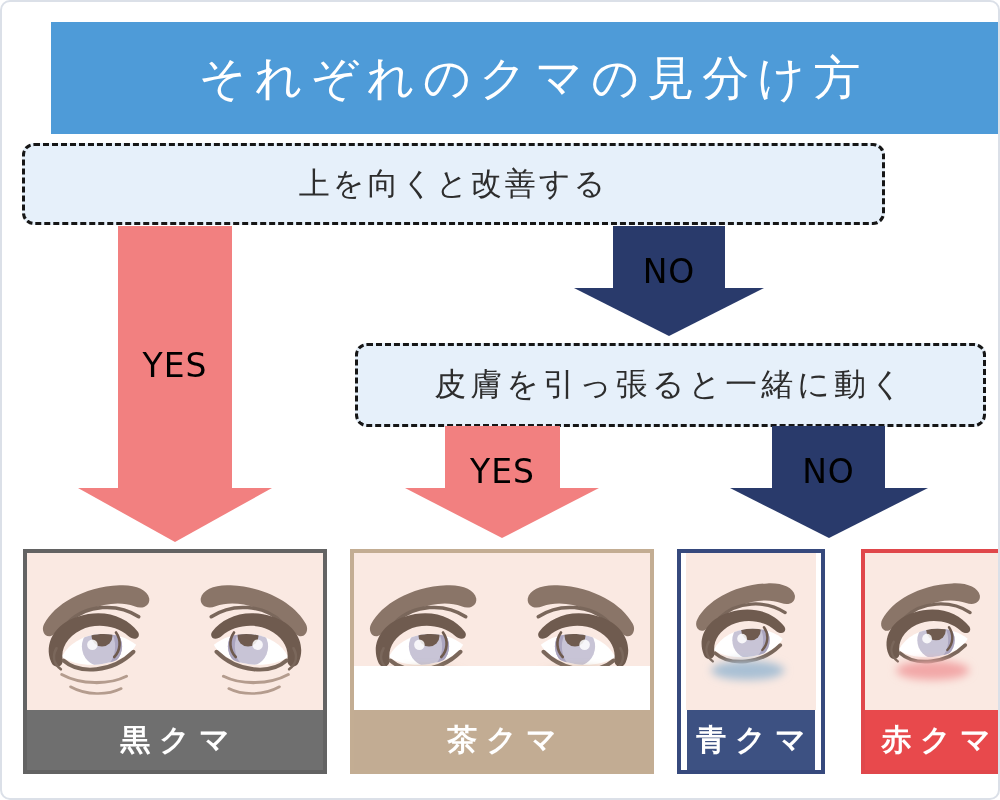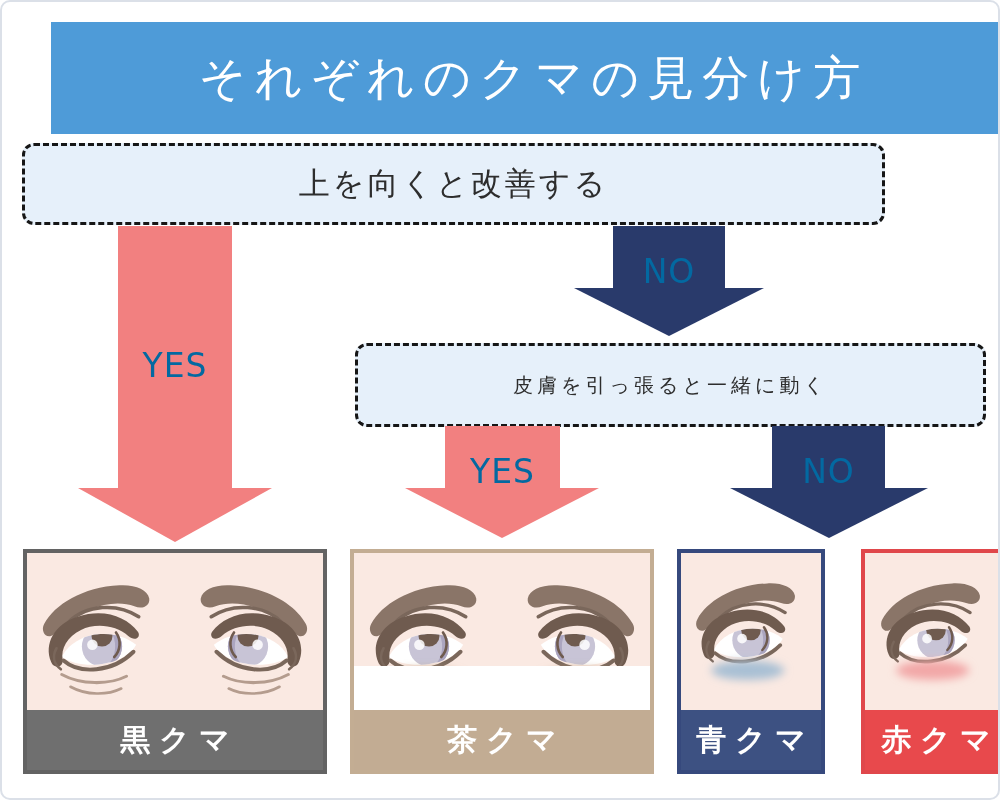--- a/index.html
+++ b/index.html
@@ -13,28 +13,28 @@
     display:flex;align-items:center;justify-content:center;
     color:#ffffff;font-family:"DejaVu Serif","Liberation Serif",serif;
     font-size:47px;letter-spacing:8px;padding-left:8px;box-sizing:border-box;margin-left:28px;
   }
   .question-box{
     position:absolute;box-sizing:border-box;border:3px dashed #161616;border-radius:12px;
     display:flex;align-items:center;justify-content:center;
     color:#2d2d2d;font-weight:500;
   }
   .q1{left:20px;top:141px;width:863px;height:82px;font-size:31px;letter-spacing:3px;}
-  .q2{left:353px;top:341px;width:631px;height:84px;font-size:20px;letter-spacing:4px;}
+  .q2{left:353px;top:341px;width:631px;height:84px;font-size:32px;letter-spacing:4px;}
   .arrow-shaft{position:absolute;}
   .arrow-head{
     position:absolute;width:0;height:0;
     border-left:0 solid transparent;border-right:0 solid transparent;border-top:0 solid #000;
   }
   .arrow-label{
-    position:absolute;color:#0369a1;font-size:33px;font-weight:500;
+    position:absolute;color:#000000;font-size:33px;font-weight:500;
     text-align:center;letter-spacing:1px;
   }
   .a1 .arrow-shaft{left:116px;top:224px;width:114px;height:262px;}
   .a1 .arrow-head{left:76px;top:486px;border-left-width:97px;border-right-width:97px;border-top-width:54px;}
   .a1 .arrow-label{left:116px;top:344px;width:114px;}
   .a2 .arrow-shaft{left:611px;top:224px;width:112px;height:62px;}
   .a2 .arrow-head{left:572px;top:286px;border-left-width:95px;border-right-width:95px;border-top-width:48px;}
   .a2 .arrow-label{left:611px;top:250px;width:112px;}
   .a3 .arrow-shaft{left:443px;top:424px;width:115px;height:62px;}
   .a3 .arrow-head{left:403px;top:486px;border-left-width:97px;border-right-width:97px;border-top-width:50px;}
@@ -210,21 +210,21 @@
             <path fill="#6f5b4f" d="M22,118 C13,97 26,74 52,66 C82,56 108,66 121,83 C125,89 118,95 110,88 C96,75 72,73 56,81 C40,89 33,102 35,115 C36,124 25,126 22,118 Z"></path>
             <path fill="none" stroke="#7a675b" stroke-width="4.5" stroke-linecap="round" d="M36,116 C54,132 92,130 116,106"></path>
             <path fill="none" stroke="#7a675b" stroke-width="3" stroke-linecap="round" d="M28,102 C23,111 25,120 33,126"></path>
             <ellipse cx="76" cy="137" rx="45" ry="12" fill="#bca283" filter="url(#bl1-1)"></ellipse>
           </g>
         </svg>
       </div>
     <div class="card-band" style="background: rgb(194, 172, 147);">茶クマ</div>
   </div>
 
-  <div class="kuma-card c3" style="border-color: rgb(54, 73, 125);">
+  <div class="kuma-card c3" style="border-color: rgb(54, 73, 125); align-items: center;">
     <div class="card-face" style="background: rgb(250, 233, 226);">
         <svg width="130" viewBox="0 0 160 165" style="overflow:visible">
           <defs>
             <clipPath id="sc2-0">
               <path d="M34,112 C48,84 92,77 119,98 C108,120 60,129 34,112 Z"></path>
             </clipPath>
             <filter id="bl2-0" x="-60%" y="-60%" width="220%" height="220%">
               <feGaussianBlur stdDeviation="5"></feGaussianBlur>
             </filter>
           </defs>

